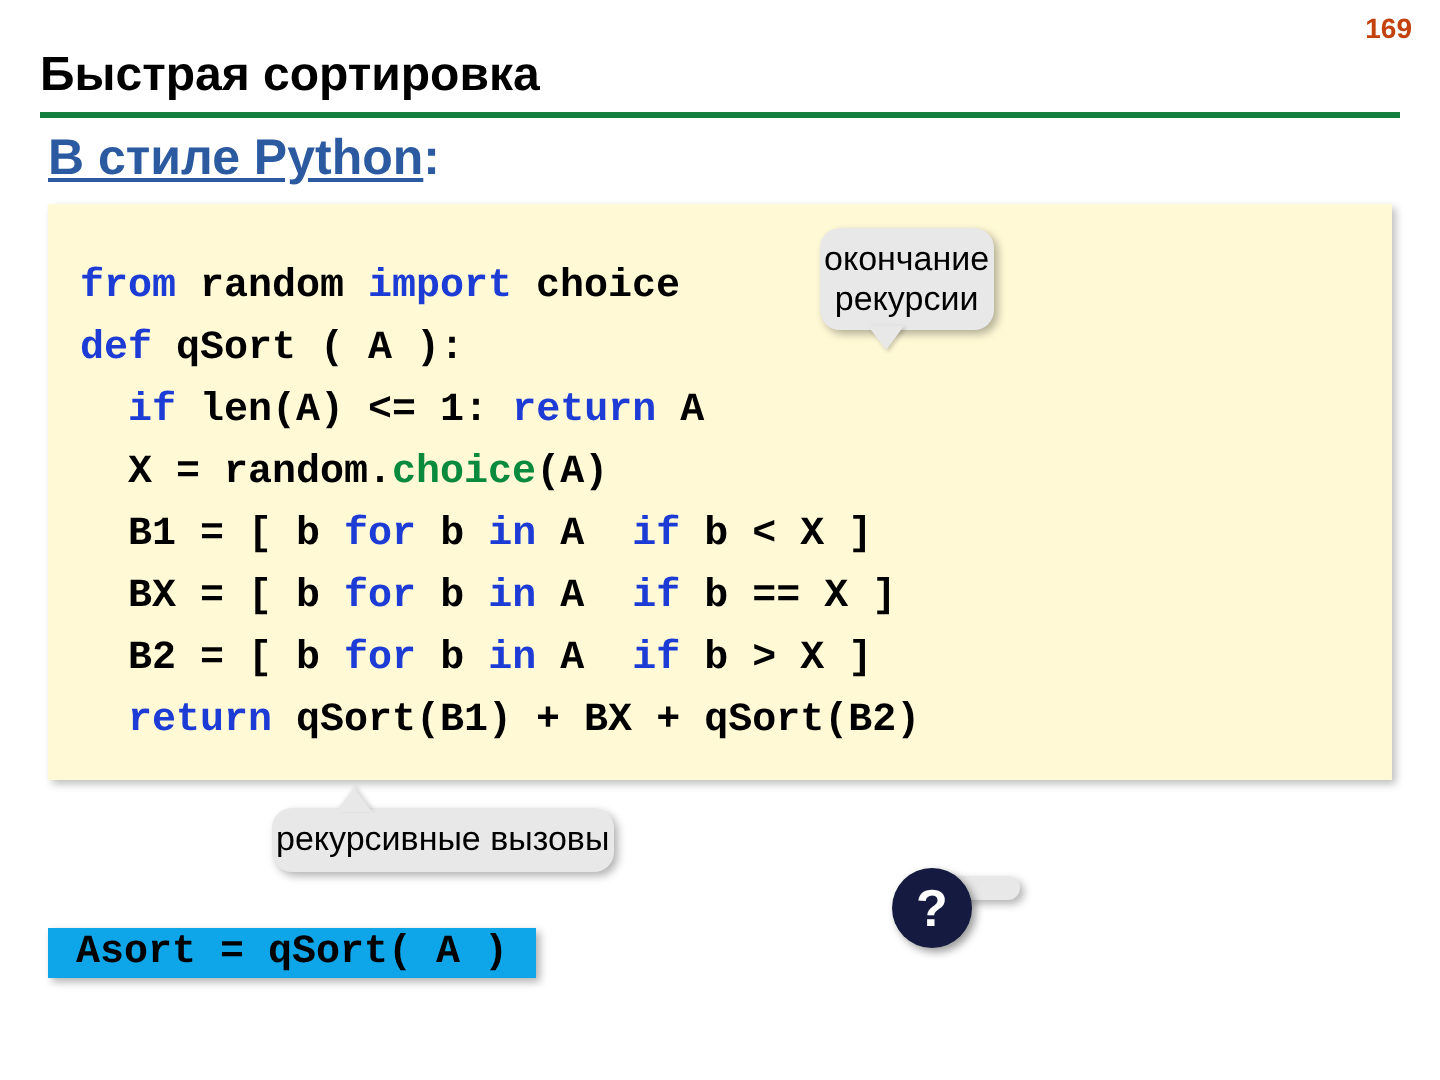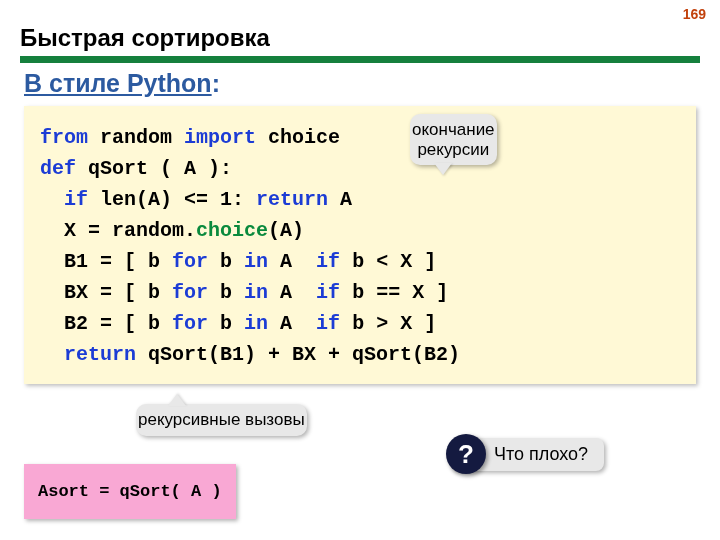--- a/index.html
+++ b/index.html
@@ -18,36 +18,36 @@
     right: 14px;
     font-size: 14px;
     font-weight: bold;
     color: #c2410c;
   }
   .title {
     margin: 24px 20px 4px 20px;
     font-size: 24px;
     font-weight: bold;
     color: #000;
-    border-bottom: 7px solid #15803d;
+    border-bottom: 3px solid #15803d;
     padding-bottom: 4px;
   }
   .subtitle {
     margin: 6px 0 8px 24px;
     font-size: 25px;
     font-weight: bold;
     color: #2c5aa0;
   }
   .subtitle-underline {
     text-decoration: underline;
   }
   .code-block {
     margin: 0 24px 0 24px;
     background: #fff9d6;
-    padding: 16px 16px 14px 16px;
+    padding: 26px 16px 14px 16px;
     font-family: "Courier New", monospace;
     font-size: 20px;
     font-weight: bold;
     line-height: 1.55;
     box-shadow: 2px 2px 4px rgba(0,0,0,0.25);
     position: relative;
     white-space: pre;
   }
   .c-black { color: #000; }
   .c-blue  { color: #1c3cd5; }
@@ -85,24 +85,24 @@
     border-left: 9px solid transparent;
     border-right: 9px solid transparent;
     border-bottom: 12px solid #e8e8e8;
     filter: drop-shadow(1px -1px 1px rgba(0,0,0,0.15));
   }
 
   .usage-box {
     position: absolute;
     left: 24px;
     top: 464px;
-    background: #f9a8d4;
-    padding: 18px 14px;
+    background: #0ea5e9;
+    padding: 1px 14px;
     font-family: "Courier New", monospace;
-    font-size: 17px;
+    font-size: 20px;
     font-weight: bold;
     color: #000;
     box-shadow: 2px 2px 4px rgba(0,0,0,0.3);
   }
 
   .question-pill {
     position: absolute;
     left: 450px;
     top: 438px;
     background: #e8e8e8;
@@ -151,14 +151,13 @@
 
 <div class="callout callout-pointer-down" style="left:410px; top:114px; white-space:pre-line;">окончание
 рекурсии</div>
 
 <div class="callout callout-pointer-up" style="left:136px; top:404px;">рекурсивные вызовы</div>
 
 <div class="usage-box">Asort = qSort( A )</div>
 
 <div class="question-pill">
   <div class="question-circle">?</div>
-  <span>Что плохо?</span>
 </div>
 
 </body></html>

